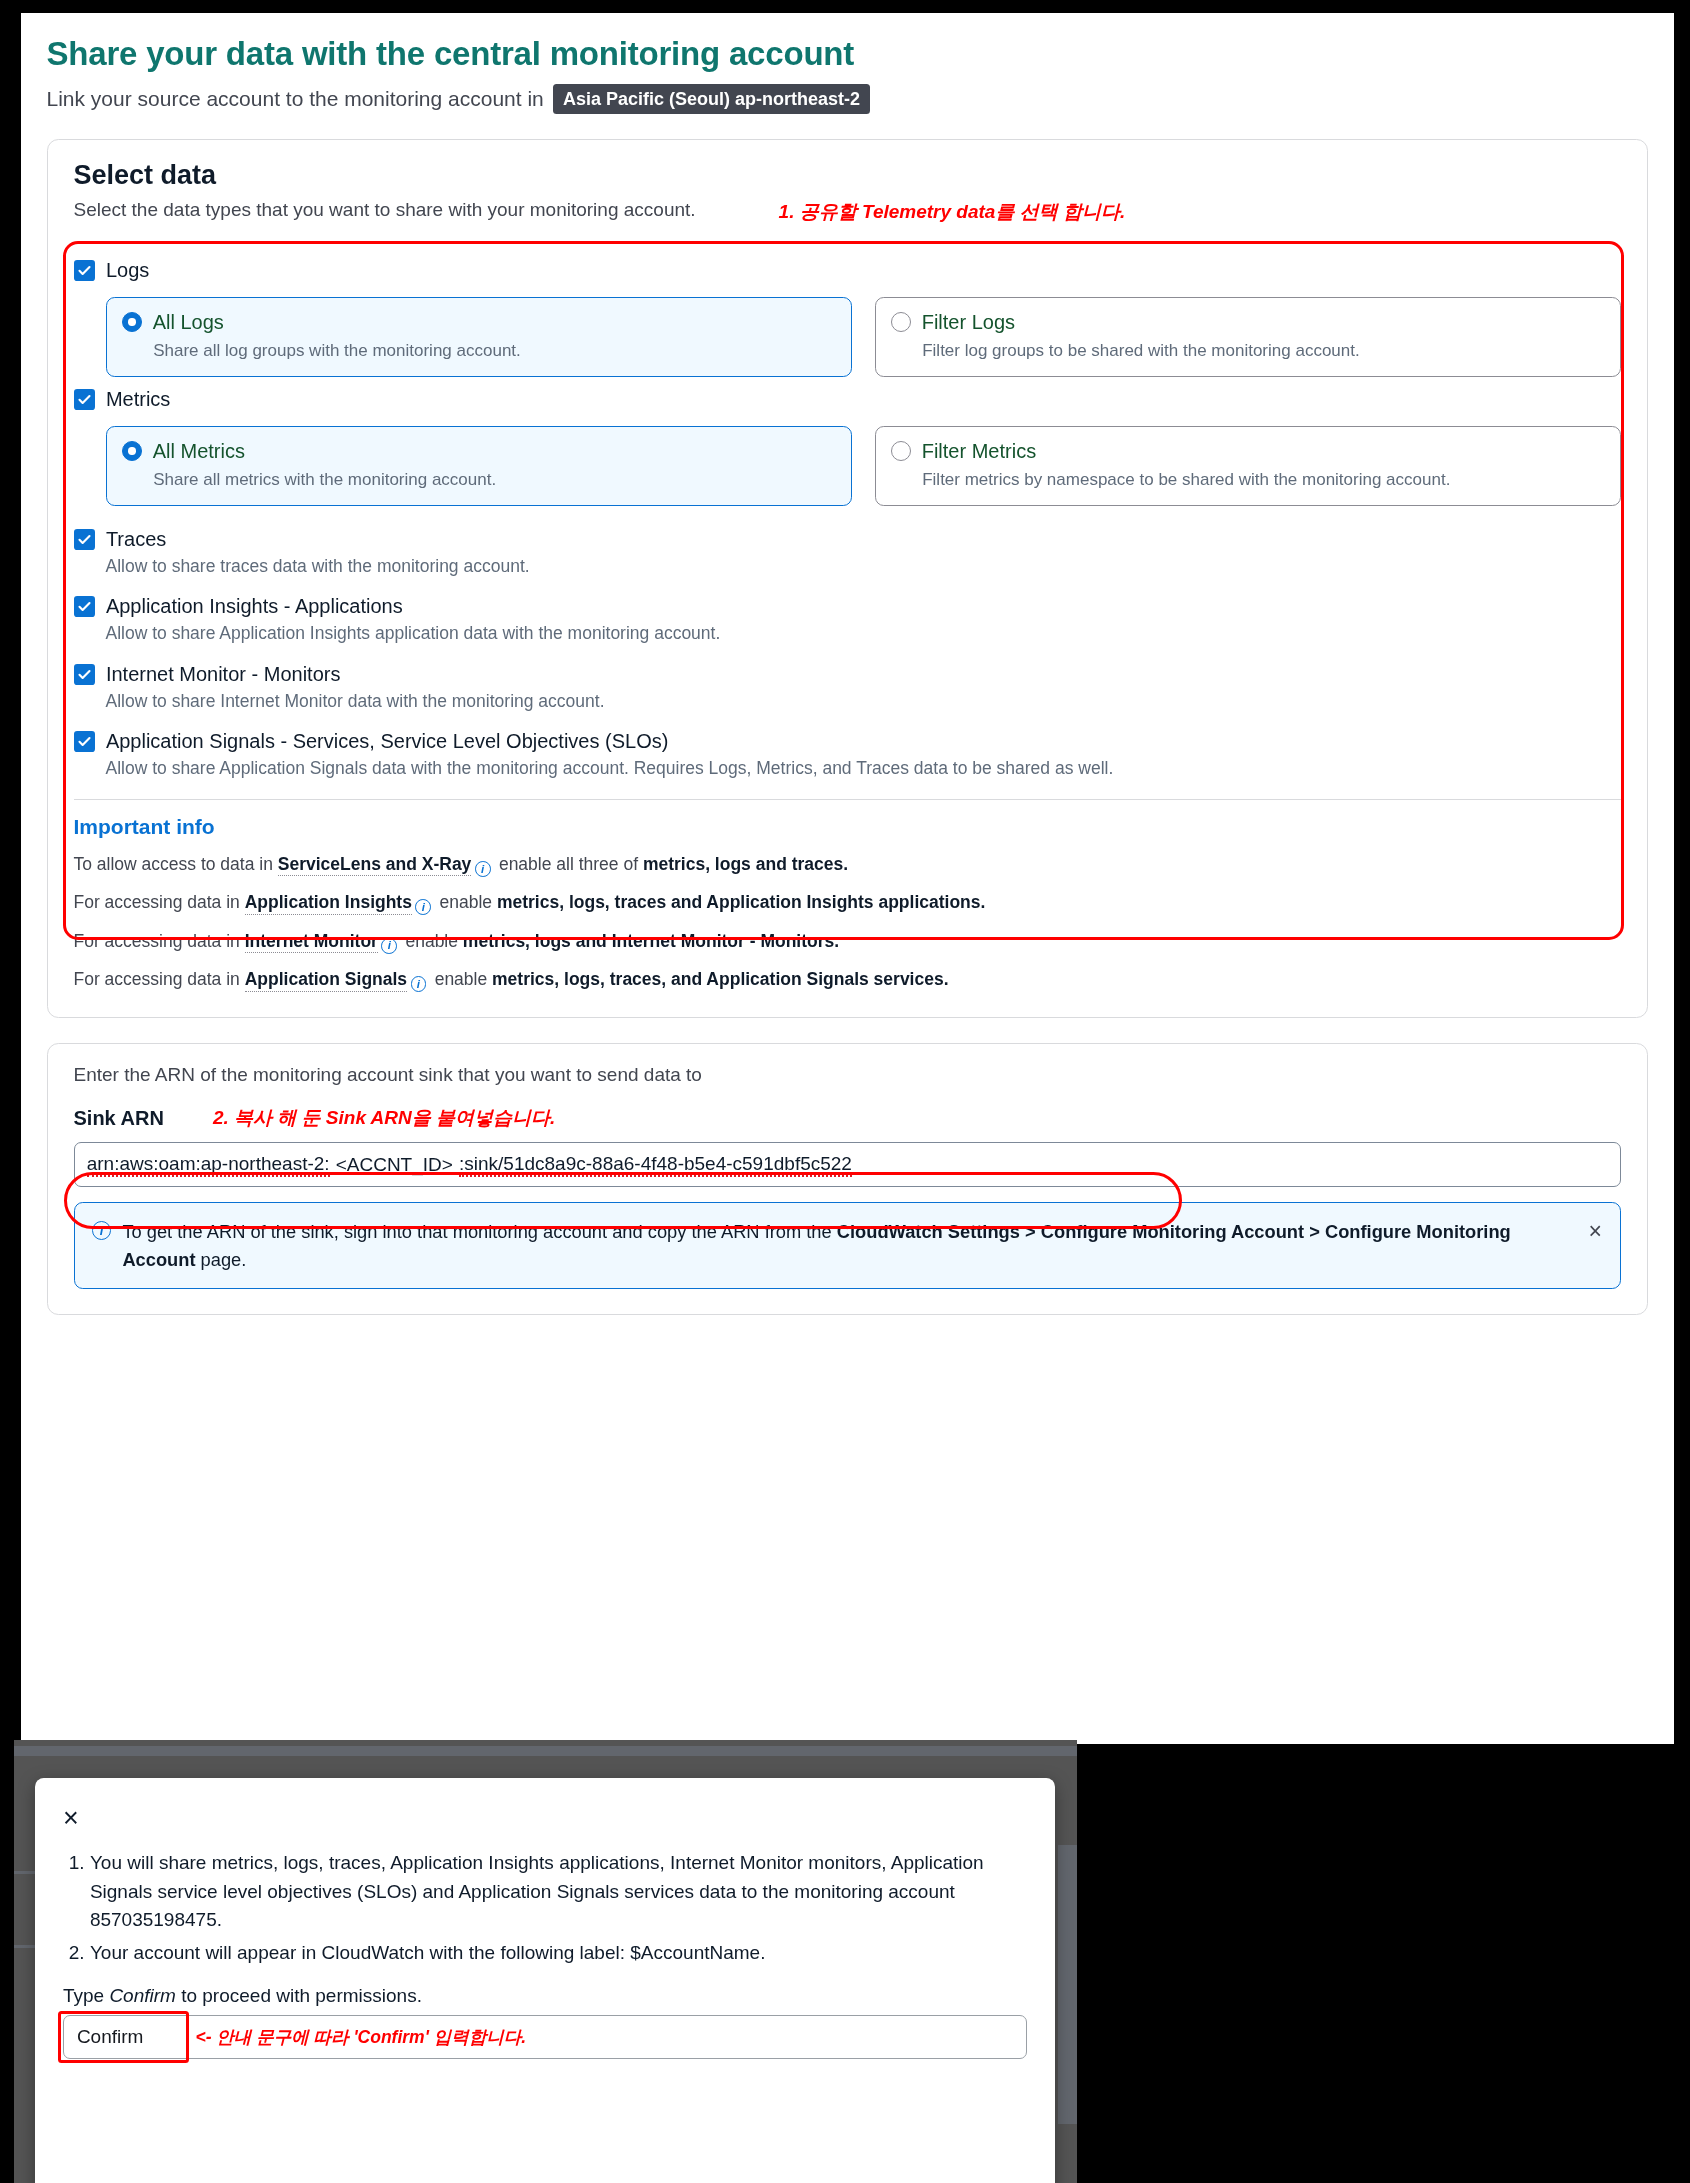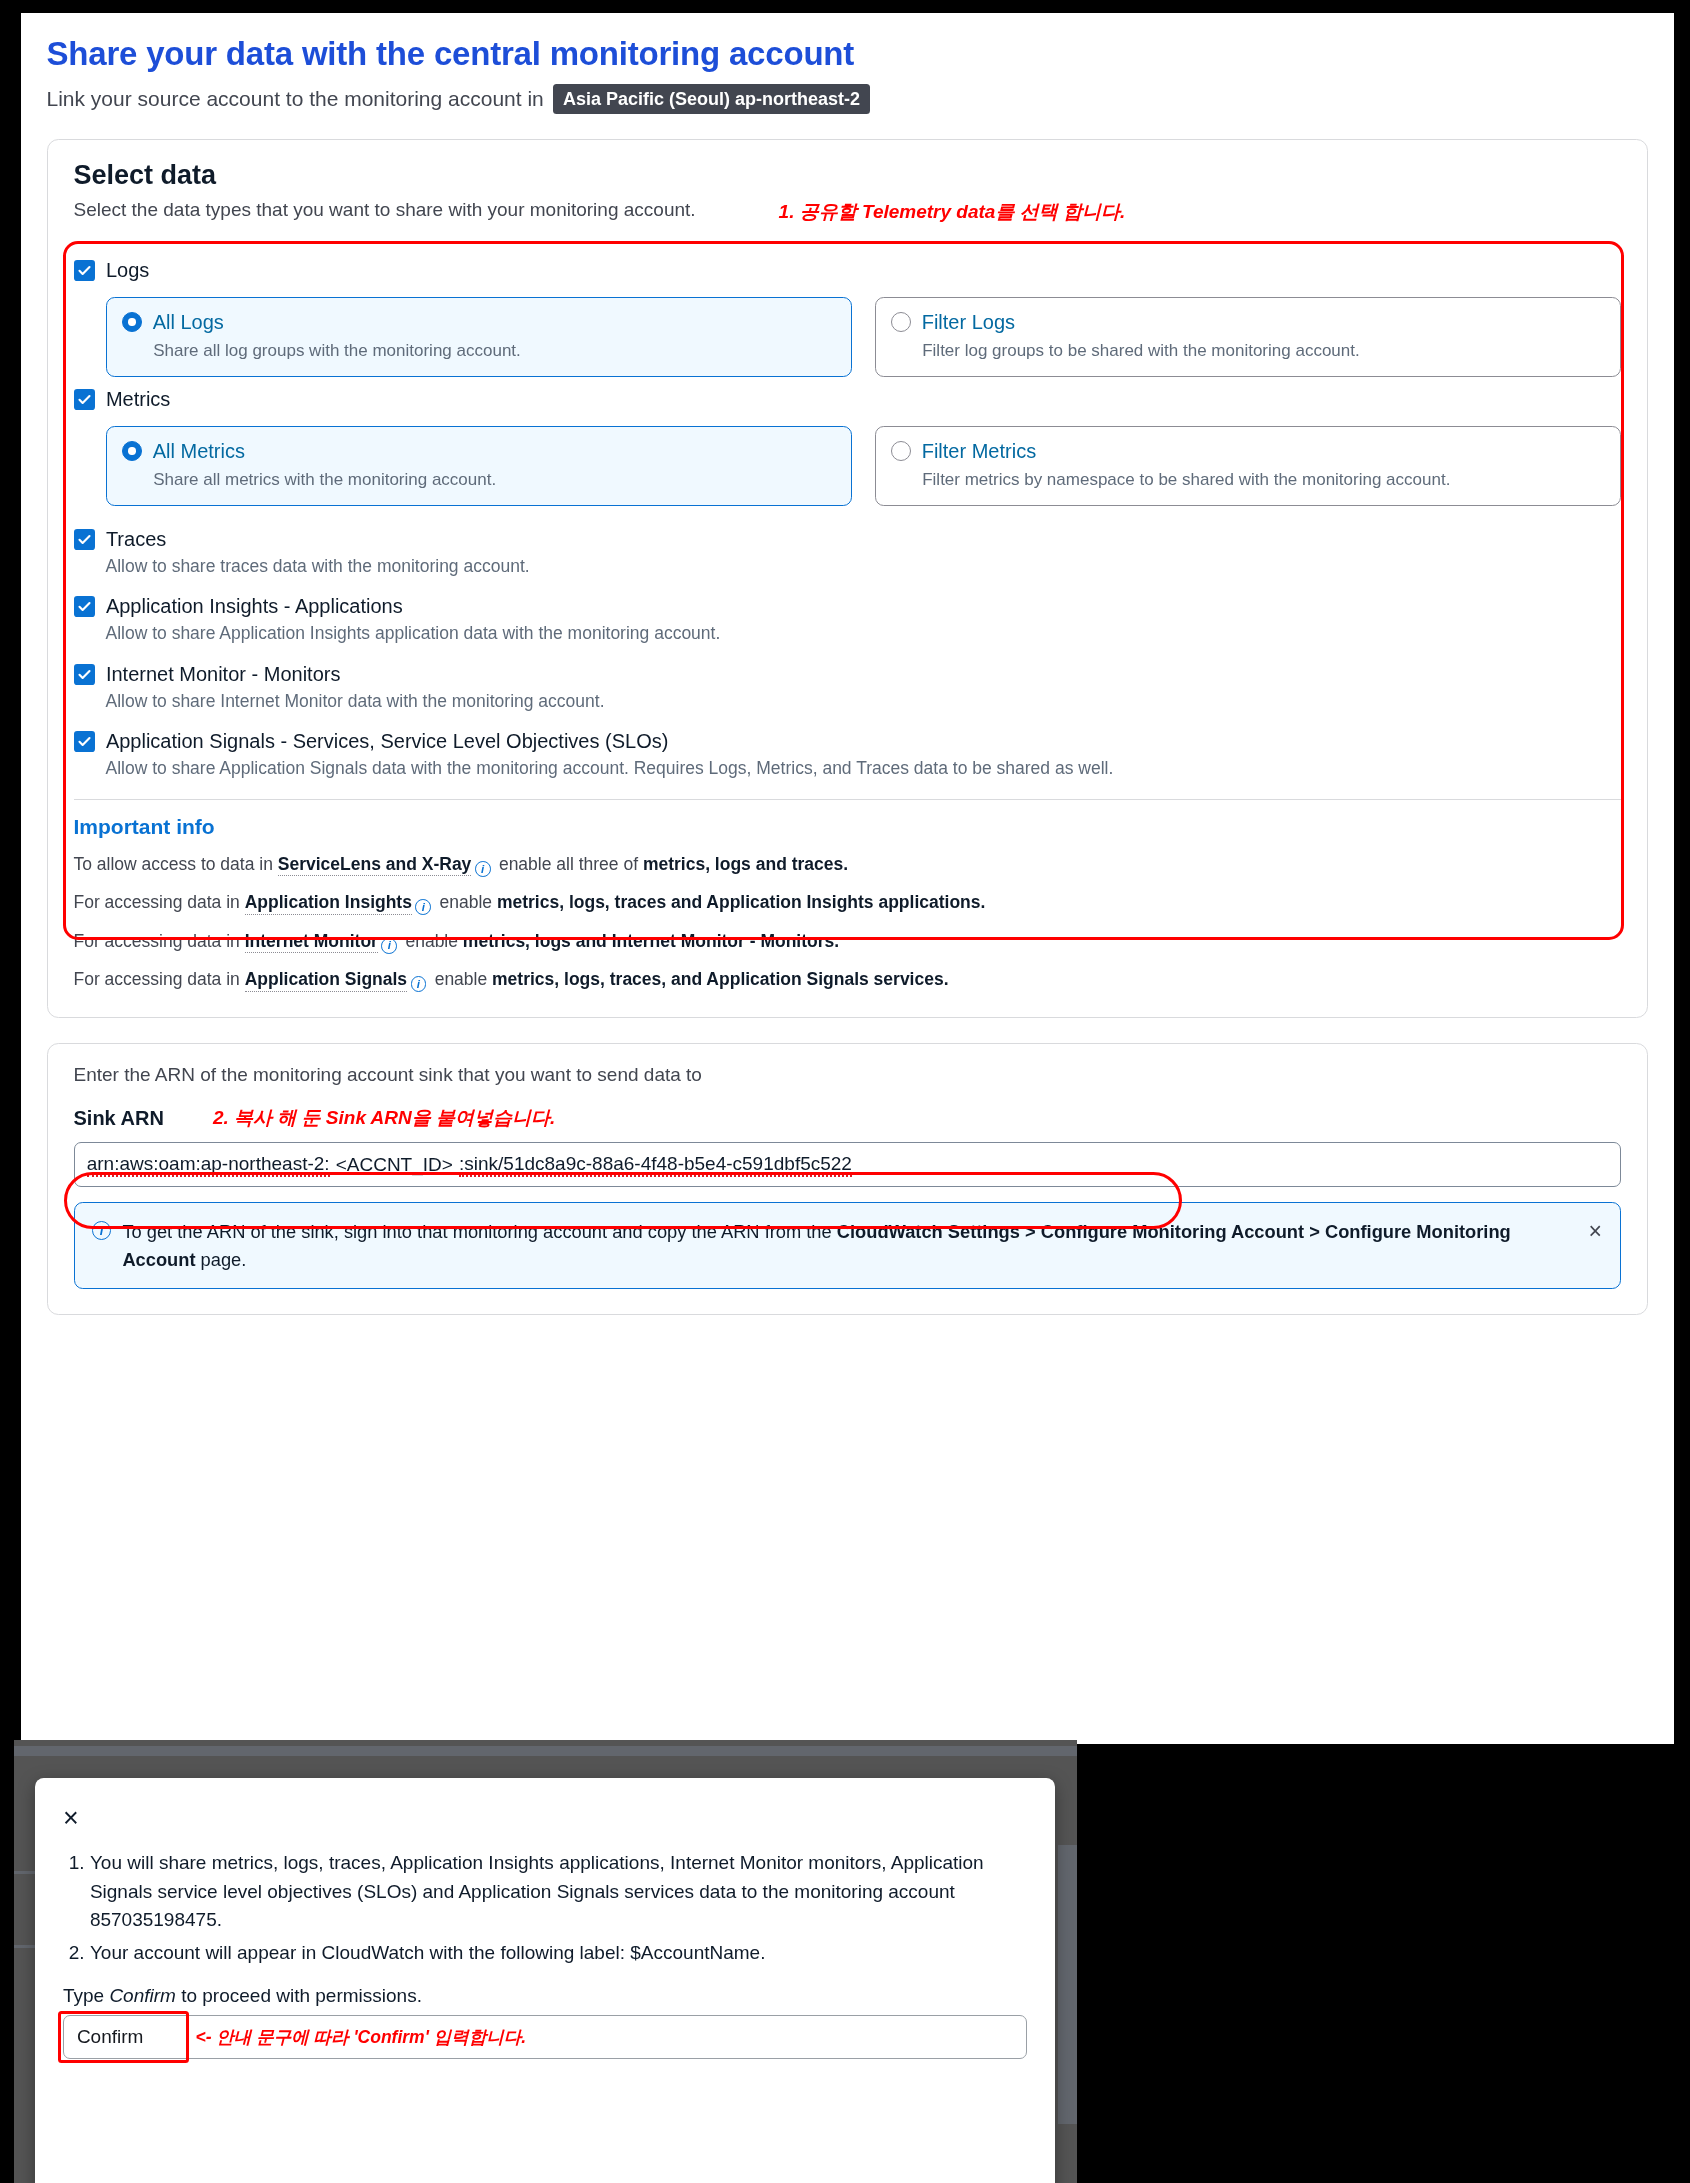--- a/index.html
+++ b/index.html
@@ -16,21 +16,21 @@
   #top-panel {
     position: absolute;
     left: 20.5px; top: 13px;
     width: 1653px; height: 1731px;
     background: #ffffff;
   }
 
   .page-pad { padding: 22px 26px 0 26px; }
 
   .page-title {
-    font-size: 33px; font-weight: bold; color: #1d4ed8;
+    font-size: 33px; font-weight: bold; color: #0f766e;
     letter-spacing: -0.2px; margin: 0 0 11.4px 0;
   }
   .page-sub {
     font-size: 21px; color: #424650; margin: 0;
     display: flex; align-items: center; gap: 9.6px;
   }
   .region-chip {
     background: #424650; color:#ffffff; font-weight: bold;
     font-size: 18px; padding: 4.4px 9.6px; border-radius: 3.5px;
     display:inline-block;
@@ -83,21 +83,21 @@
     border-color:#0972d3; border-width:1.7px; background:#f0f9ff;
   }
   .tile-top { display:flex; align-items:center; gap:10.5px; }
   .radio {
     width:20px;height:20px;border-radius:50%;
     border:1.7px solid #8c8c94; background:#fff; flex:0 0 auto;
     display:flex;align-items:center;justify-content:center;
   }
   .radio.on { border-color:#0972d3; background:#0972d3; }
   .radio.on::after{content:"";width:7.4px;height:7.4px;border-radius:50%;background:#fff;}
-  .tile-title { font-size:20px; color:#0369a1; }
+  .tile-title { font-size:20px; color:#14532d; }
   .tile-desc { font-size:17px; color:#5f6b7a; margin:7px 0 0 31px; }
 
   .divider { height:0.9px; background:#d9dadd; margin:20px 0 15px 0; }
 
   .info-h { font-size:21px; font-weight:bold; color:#0972d3; margin:0 0 13px 0; }
   .info-line { font-size:17.5px; color:#424650; margin:0 0 13px 0; line-height:1.45; }
   .info-line b { color:#0f1b2a; }
   .dotted { border-bottom:1.3px dotted #8c8c94; padding-bottom:1.3px; font-weight:bold; color:#0f1b2a;}
   .i-icon {
     display:inline-flex;align-items:center;justify-content:center;

